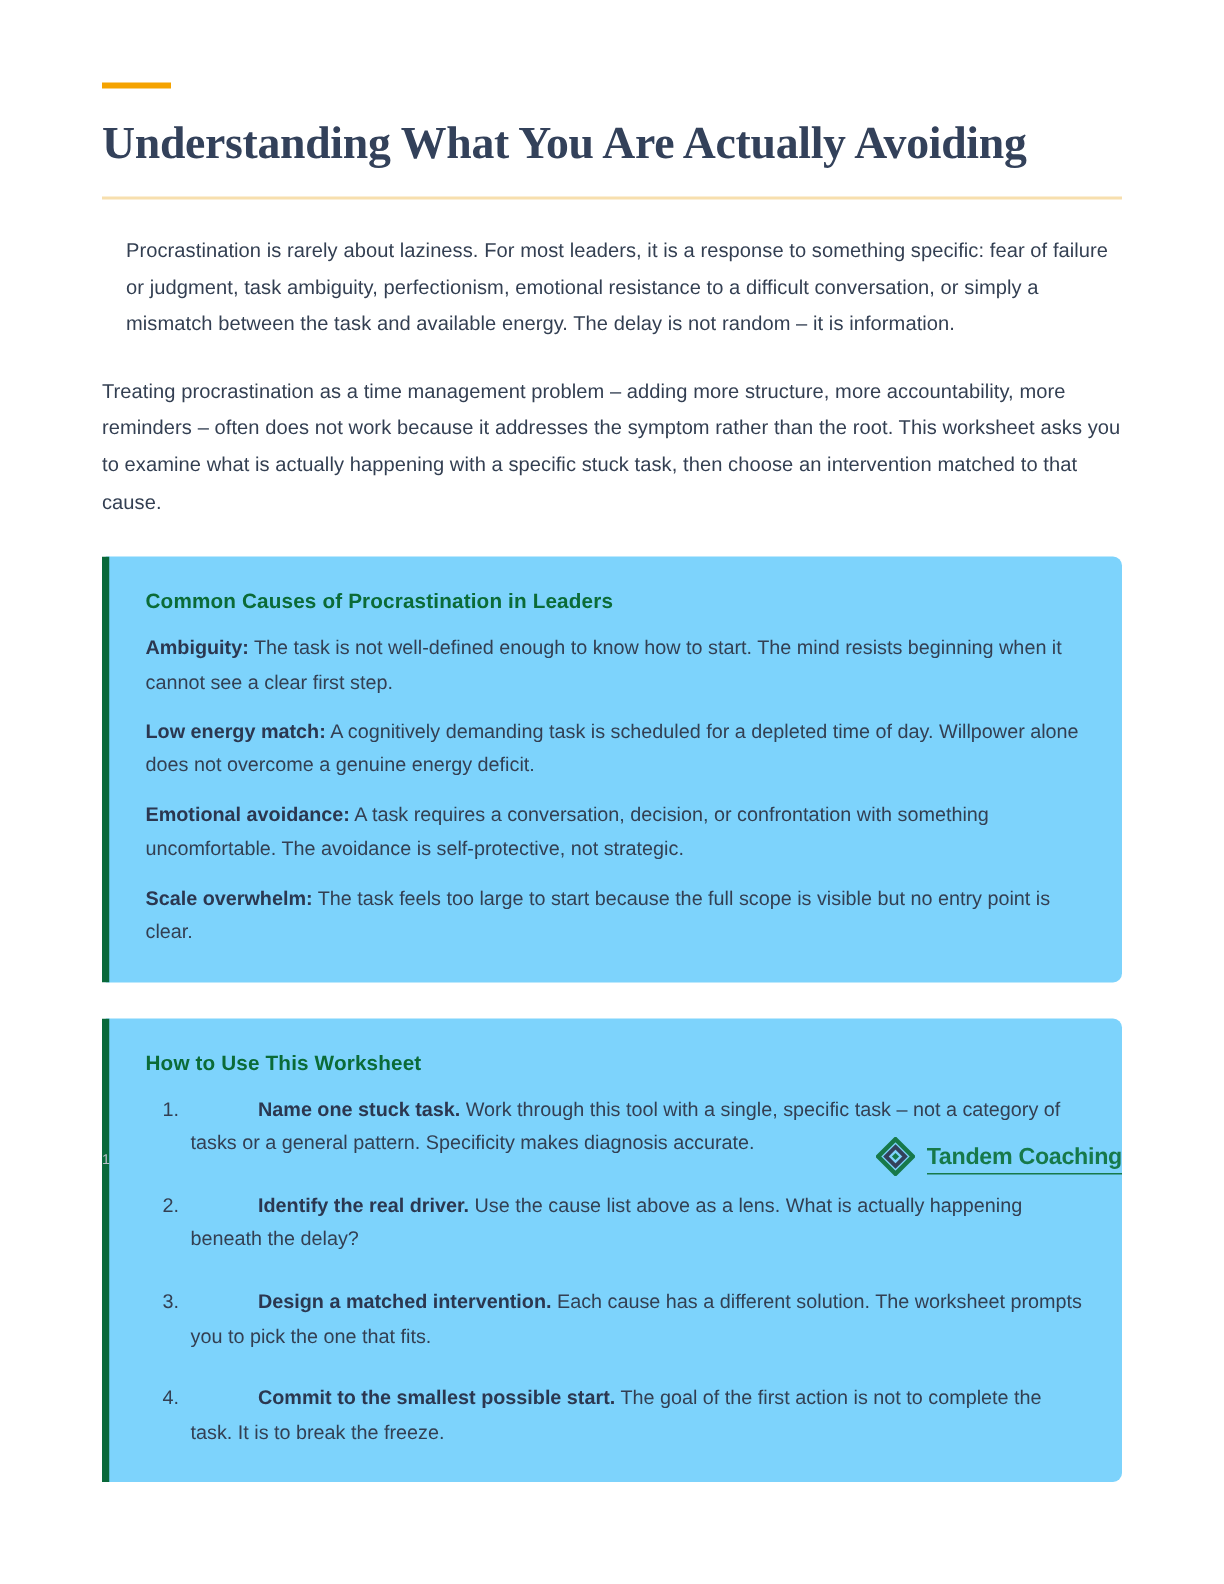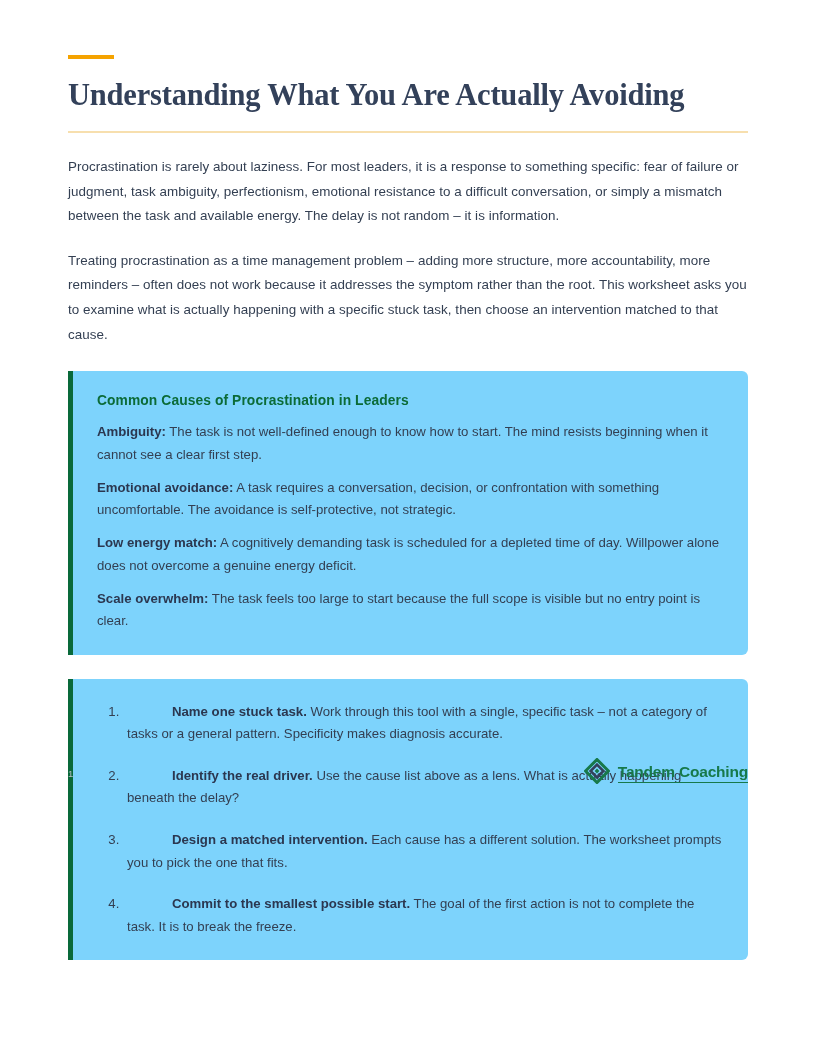--- a/index.html
+++ b/index.html
@@ -50,21 +50,21 @@
 
   
   .para {
     margin: 0;
     padding-top: 20px;
     font-size: 13.4px;
     line-height: 24.6px;
     color: #333f52;
     letter-spacing: 0.05px;
   }
-  .para.first { padding-top: 22px; }
+  .para.first { padding-top: 22px; margin-left: 16px; }
 
   
   .callout {
     margin-top: 24px;
     background: #7dd3fc;
     border-left: 5px solid #09693a;
     border-radius: 0 6px 6px 0;
     box-sizing: border-box;
     padding: 22px 24px 22px 24px;
   }
@@ -141,26 +141,27 @@
 
   <div class="title-rule"></div>
 
   <p class="para first">Procrastination is rarely about laziness. For most leaders, it is a response to something specific: fear of failure or judgment, task ambiguity, perfectionism, emotional resistance to a difficult conversation, or simply a mismatch between the task and available energy. The delay is not random – it is information.</p>
   <p class="para">Treating procrastination as a time management problem – adding more structure, more accountability, more reminders – often does not work because it addresses the symptom rather than the root. This worksheet asks you to examine what is actually happening with a specific stuck task, then choose an intervention matched to that cause.</p>
 
   <section class="callout">
     <div class="callout-heading">Common Causes of Procrastination in Leaders</div>
 
     <p class="cause"><b>Ambiguity:</b><span> The task is not well-defined enough to know how to start. The mind resists beginning when it cannot see a clear first step.</span></p>
+    <p class="cause"><b>Low energy match:</b><span> A cognitively demanding task is scheduled for a depleted time of day. Willpower alone does not overcome a genuine energy deficit.</span></p>
     <p class="cause"><b>Emotional avoidance:</b><span> A task requires a conversation, decision, or confrontation with something uncomfortable. The avoidance is self-protective, not strategic.</span></p>
-    <p class="cause"><b>Low energy match:</b><span> A cognitively demanding task is scheduled for a depleted time of day. Willpower alone does not overcome a genuine energy deficit.</span></p>
     <p class="cause"><b>Scale overwhelm:</b><span> The task feels too large to start because the full scope is visible but no entry point is clear.</span></p>
   </section>
 
   <section class="callout">
+    <div class="callout-heading">How to Use This Worksheet</div>
 
     <ol class="steps">
       <li><b>Name one stuck task.</b><span> Work through this tool with a single, specific task – not a category of tasks or a general pattern. Specificity makes diagnosis accurate.</span></li>
       <li><b>Identify the real driver.</b><span> Use the cause list above as a lens. What is actually happening beneath the delay?</span></li>
       <li><b>Design a matched intervention.</b><span> Each cause has a different solution. The worksheet prompts you to pick the one that fits.</span></li>
       <li><b>Commit to the smallest possible start.</b><span> The goal of the first action is not to complete the task. It is to break the freeze.</span></li>
     </ol>
   </section>
 
   <div class="footer">

